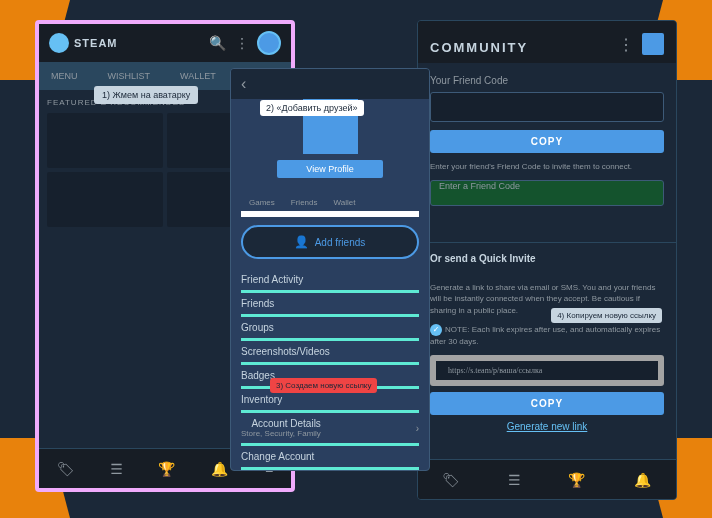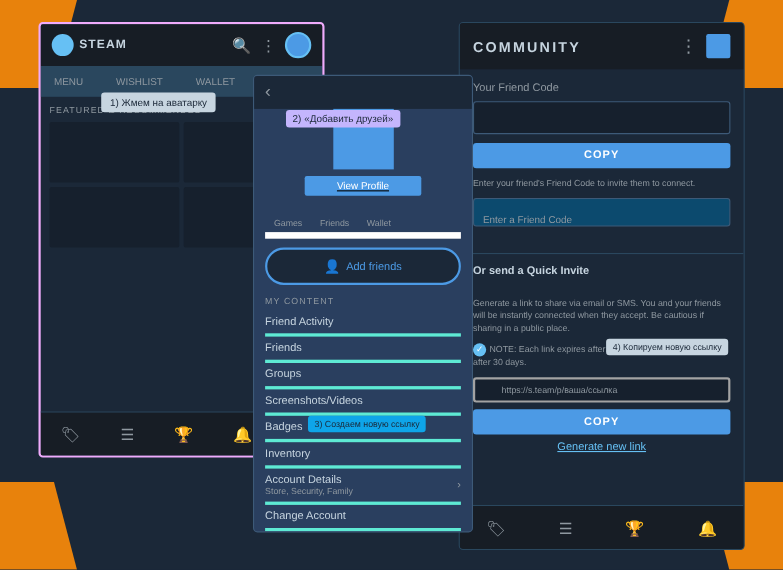--- a/index.html
+++ b/index.html
@@ -48,23 +48,23 @@
       top: 0; left: 0;
       width: 712px;
       height: 518px;
       display: flex;
       z-index: 1;
     }
 
     
     .left-panel {
       width: 260px;
-      height: 396px;
+      height: 472px;
       background: #1b2838;
-      border: 2px solid #f0abfc;
+      border: 4px solid #f0abfc;
       margin: 20px 0 0 35px;
       border-radius: 4px;
       overflow: hidden;
       position: relative;
       z-index: 5;
     }
 
     .steam-header {
       background: #171d25;
       padding: 8px 10px;
@@ -213,21 +213,21 @@
       color: white;
       font-size: 9px;
       text-align: center;
       padding: 4px;
       margin: 0 15px 8px;
       border-radius: 2px;
       cursor: pointer;
     }
 
     .step-label-2 {
-      background: #c4b5fd;
+      background: #ffffff;
       color: #1b2838;
       font-size: 9px;
       padding: 3px 6px;
       border-radius: 3px;
       position: absolute;
       top: 100px;
       left: 260px;
       z-index: 20;
       white-space: nowrap;
     }
@@ -277,20 +277,21 @@
       font-size: 10px;
       padding: 5px 0;
       border-bottom: 3px solid #5eead4;
       cursor: pointer;
     }
 
     .menu-item-row {
       display: flex;
       justify-content: space-between;
       align-items: center;
+      text-align: right;
     }
 
     .menu-item-arrow {
       color: #8f98a0;
       font-size: 10px;
     }
 
     
     .watermark {
       position: absolute;
@@ -316,21 +317,21 @@
       height: 480px;
       border-radius: 4px;
       overflow: hidden;
       z-index: 5;
     }
 
     .community-header {
       background: #171d25;
       padding: 8px 12px;
       display: flex;
-      align-items: center;
+      align-items: flex-end;
       justify-content: space-between;
       height: 42px;
     }
 
     .community-title {
       color: #c6d4df;
       font-size: 13px;
       font-weight: bold;
       letter-spacing: 2px;
     }
@@ -387,31 +388,31 @@
     }
 
     .invite-description {
       color: #8f98a0;
       font-size: 8px;
       line-height: 1.4;
       margin-bottom: 8px;
     }
 
     .friend-code-enter {
-      background: #0c4a6e;
+      background: #14532d;
       border: 1px solid #3d5a78;
       width: 100%;
       height: 26px;
       border-radius: 3px;
       padding: 0 8px;
       color: #8f98a0;
       font-size: 9px;
       display: flex;
-      align-items: flex-end;
-      margin-bottom: 8px;
+      align-items: flex-start;
+      margin-bottom: 20px;
     }
 
     .divider {
       height: 1px;
       background: #2a475e;
       margin: 4px 0 10px;
     }
 
     .quick-invite-label {
       color: #c6d4df;
@@ -443,26 +444,27 @@
       border-radius: 3px;
       position: absolute;
       right: 50px;
       top: 308px;
       z-index: 20;
       white-space: nowrap;
     }
 
     .url-bar {
       background: #16202d;
-      border: 2px solid #a3a3a3;
-      border-radius: 3px;
-      padding: 5px 24px;
+      border: 6px solid #a3a3a3;
+      border-radius: 3px;
+      padding: 5px 12px;
       color: #8f98a0;
       font-size: 8px;
       margin-bottom: 6px;
+      font-family: Liberation Serif, serif;
     }
 
     .copy-btn-2 {
       background: #4c9ae5;
       color: white;
       font-size: 10px;
       font-weight: bold;
       text-align: center;
       padding: 6px;
       border-radius: 3px;
@@ -474,27 +476,27 @@
 
     .generate-link {
       color: #66c0f4;
       font-size: 10px;
       text-align: center;
       cursor: pointer;
       text-decoration: underline;
     }
 
     .step3-label {
-      background: #0ea5e9;
+      background: #ef4444;
       color: #1b2838;
       font-size: 8px;
       padding: 3px 6px;
       border-radius: 3px;
       position: absolute;
-      left: 280px;
+      left: 270px;
       top: 378px;
       z-index: 20;
       white-space: nowrap;
     }
 
     .right-bottom-nav {
       position: absolute;
       bottom: 0;
       left: 0;
       right: 0;
@@ -570,37 +572,36 @@
       <span class="bottom-icon">☰</span>
       <span class="bottom-icon">🏆</span>
       <span class="bottom-icon">🔔</span>
       <span class="bottom-icon">≡</span>
     </div>
   </div>
 
   <div class="middle-panel">
     <div class="back-btn">‹</div>
 
-    <div style="text-align:center; padding: 0 31px 8px; text-decoration: underline;">
+    <div style="text-align:center; padding: 0 31px 8px;">
       <div style="width:55px;height:55px;background:#4c9ae5;margin:0 auto 6px;"></div>
       <div class="view-profile-btn">View Profile</div>
     </div>
 
     <div class="profile-tabs">
       <span class="profile-tab">Games</span>
       <span class="profile-tab">Friends</span>
       <span class="profile-tab">Wallet</span>
     </div>
 
     <div class="add-friends-btn">
       <span class="person-icon">👤</span>
       <span>Add friends</span>
     </div>
 
-    <div class="my-content-label">MY CONTENT</div>
 
     <div class="menu-items">
       <div class="menu-item">
         <span>Friend Activity</span>
       </div>
       <div class="menu-item">
         <span>Friends</span>
       </div>
       <div class="menu-item">
         <span>Groups</span>

